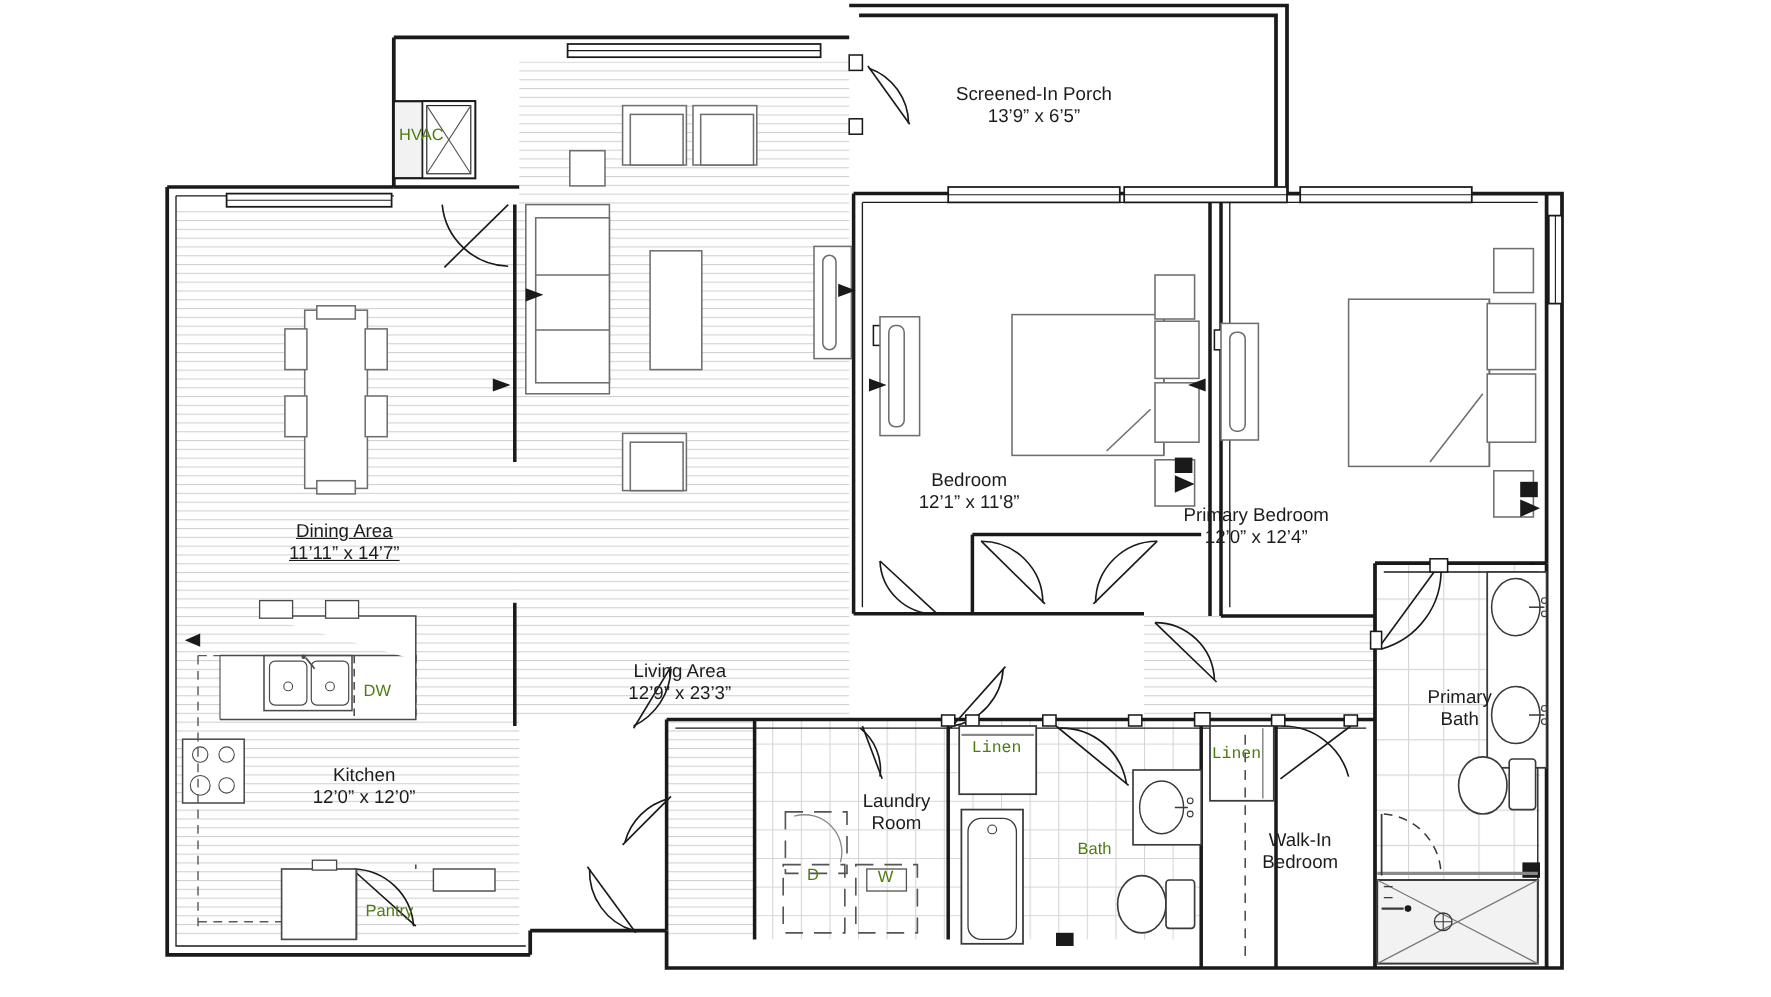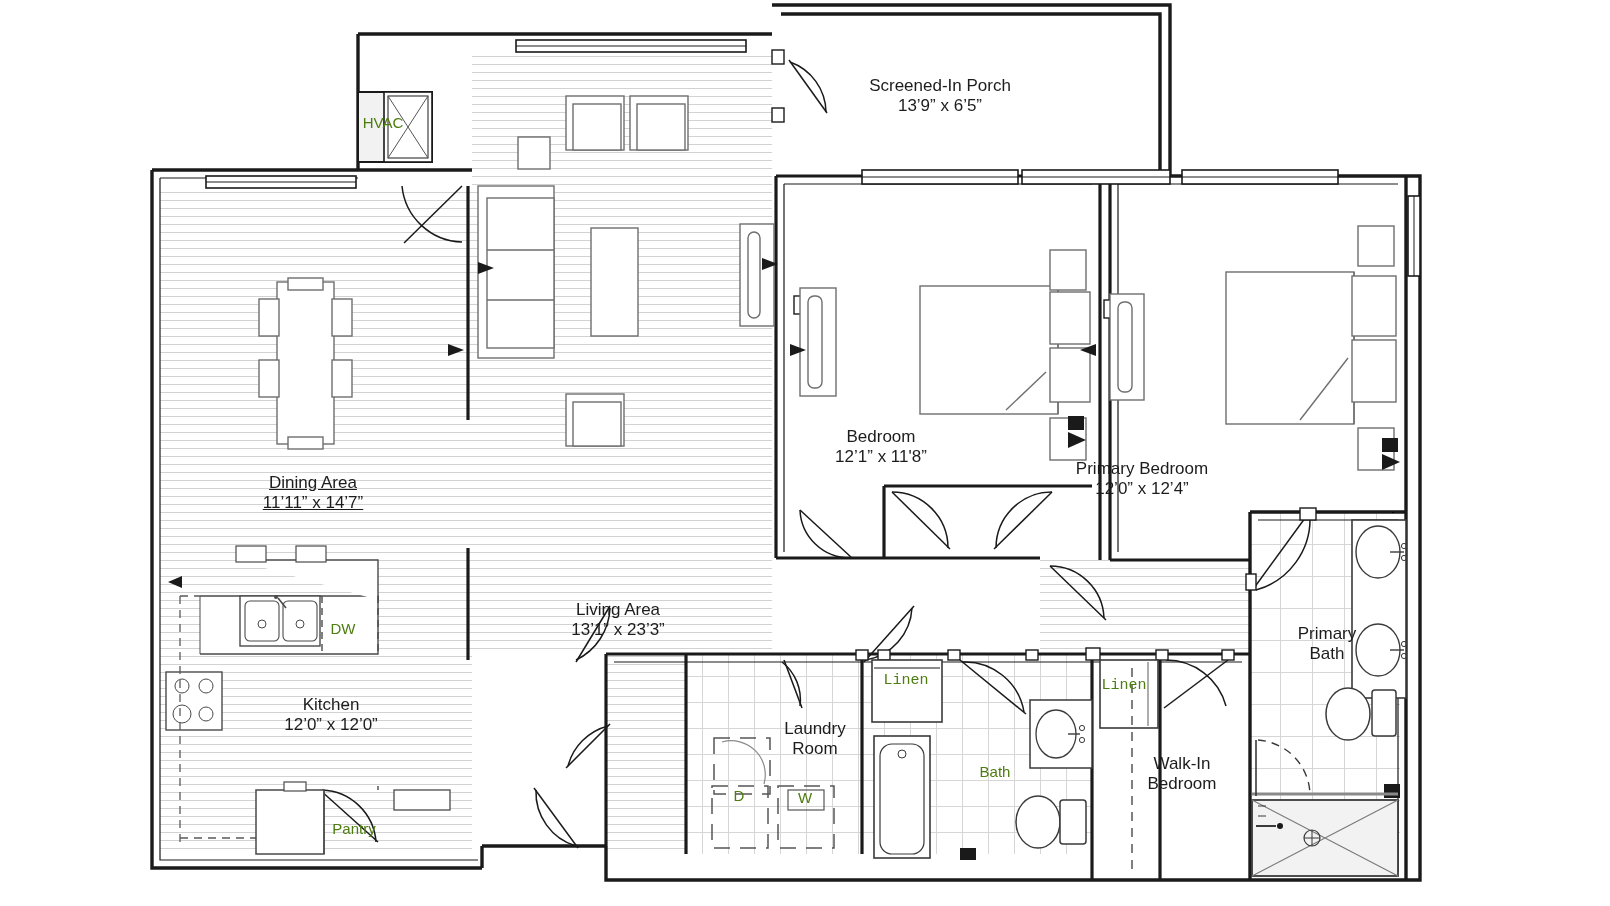--- a/index.html
+++ b/index.html
@@ -453,21 +453,21 @@
   <div class="lbl" style="left:1142px;top:459px;transform:translate(-50%,0);">
     <span class="nm">Primary Bedroom</span>
     <span class="dim">12’0” x 12’4”</span>
   </div>
   <div class="lbl" style="left:313px;top:473px;transform:translate(-50%,0);text-decoration:underline;">
     <span class="nm">Dining Area</span>
     <span class="dim">11’11” x 14’7”</span>
   </div>
   <div class="lbl" style="left:618px;top:560px;transform:translate(-50%,0);margin-top:40px;">
     <span class="nm">Living Area</span>
-    <span class="dim">13’1” x 23’3”</span>
+    <span class="dim">12’9” x 23’3”</span>
   </div>
   <div class="lbl" style="left:331px;top:695px;transform:translate(-50%,0);text-align:center;">
     <span class="nm">Kitchen</span>
     <span class="dim">12’0” x 12’0”</span>
   </div>
   <div class="lbl" style="left:1303px;top:624px;transform:translate(-50%,0);margin-left:24px;">
     <span class="nm">Primary</span>
     <span class="dim">Bath</span>
   </div>
   <div class="lbl" style="left:815px;top:719px;transform:translate(-50%,0);">

